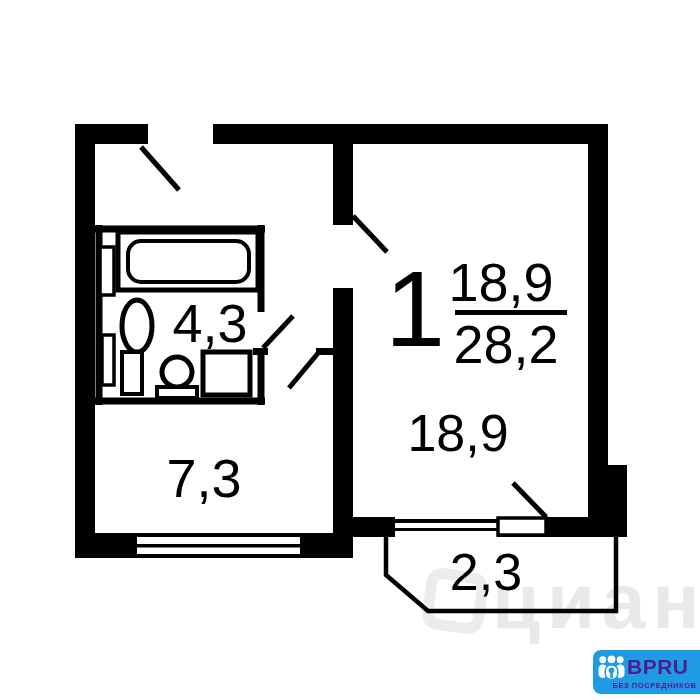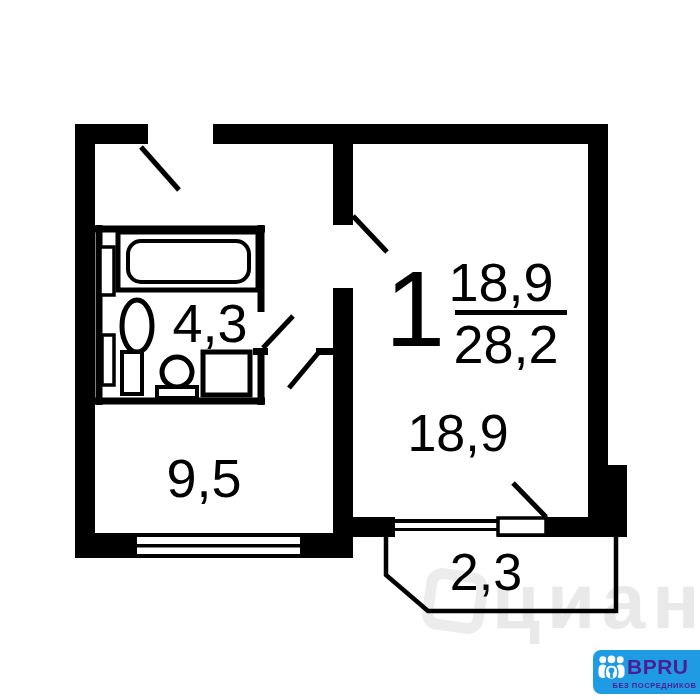--- a/index.html
+++ b/index.html
@@ -102,21 +102,21 @@
       <rect x="253" y="348" width="15" height="7" fill="#000"></rect>
       <rect x="316" y="348" width="17" height="7" fill="#000"></rect>
       <line x1="263" y1="348" x2="293" y2="316" stroke="#000" stroke-width="5"></line>
       <line x1="319" y1="352" x2="289" y2="388" stroke="#000" stroke-width="5"></line>
       <line x1="141" y1="147" x2="179" y2="190" stroke="#000" stroke-width="5"></line>
       <line x1="353" y1="216" x2="387" y2="252" stroke="#000" stroke-width="5"></line>
     </g>
   </svg>
 
   <div class="lbl lbl-area" style="left:210px;top:323px;">4,3</div>
-  <div class="lbl lbl-area" style="left:204px;top:478px;">9,5</div>
+  <div class="lbl lbl-area" style="left:204px;top:478px;">7,3</div>
   <div class="lbl lbl-roomnum" style="left:415px;top:309px;">1</div>
   <div class="lbl lbl-area" style="left:501px;top:282px;">18,9</div>
   <div class="frac-line"></div>
   <div class="lbl lbl-area" style="left:506px;top:344px;">28,2</div>
   <div class="lbl lbl-area-sm" style="left:458px;top:433px;">18,9</div>
   <div class="lbl lbl-area-sm" style="left:486px;top:572px;">2,3</div>
 
   <div id="logo">
     <div id="logo-top">
       <svg width="27" height="27" viewBox="0 0 28 28">

